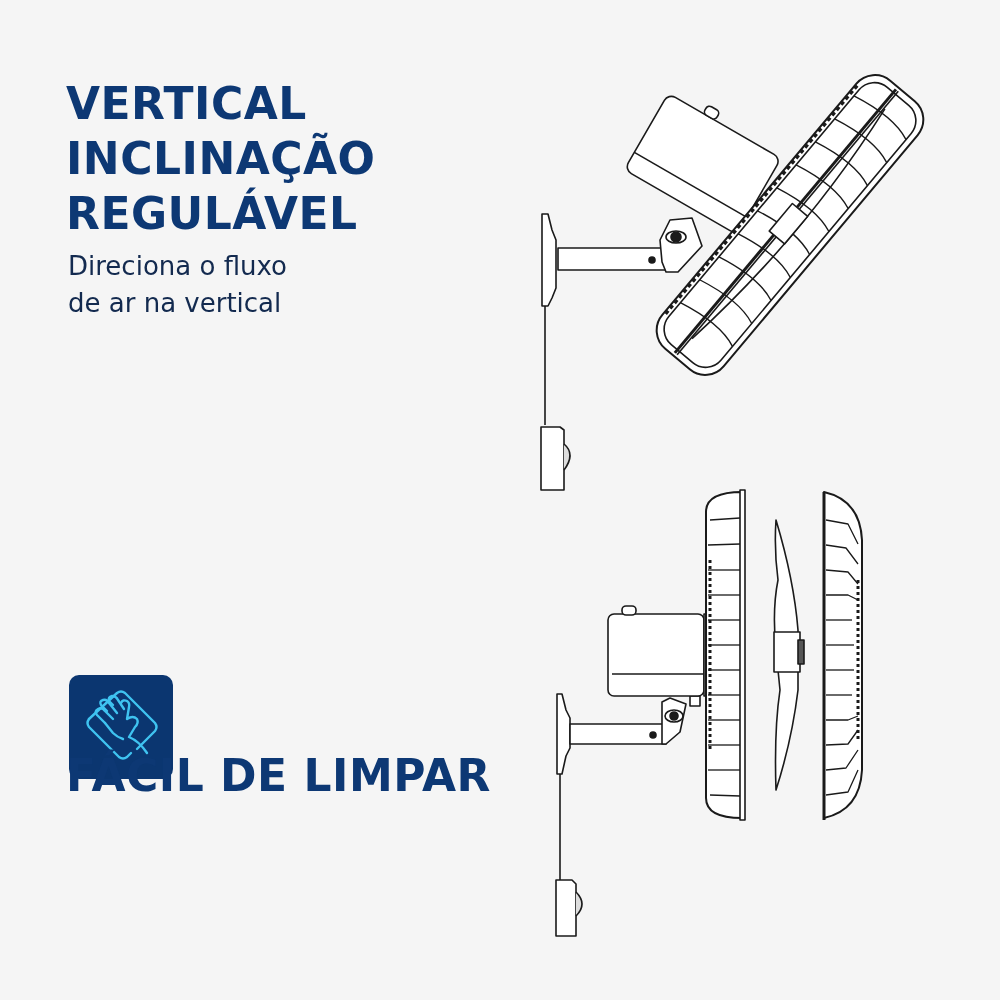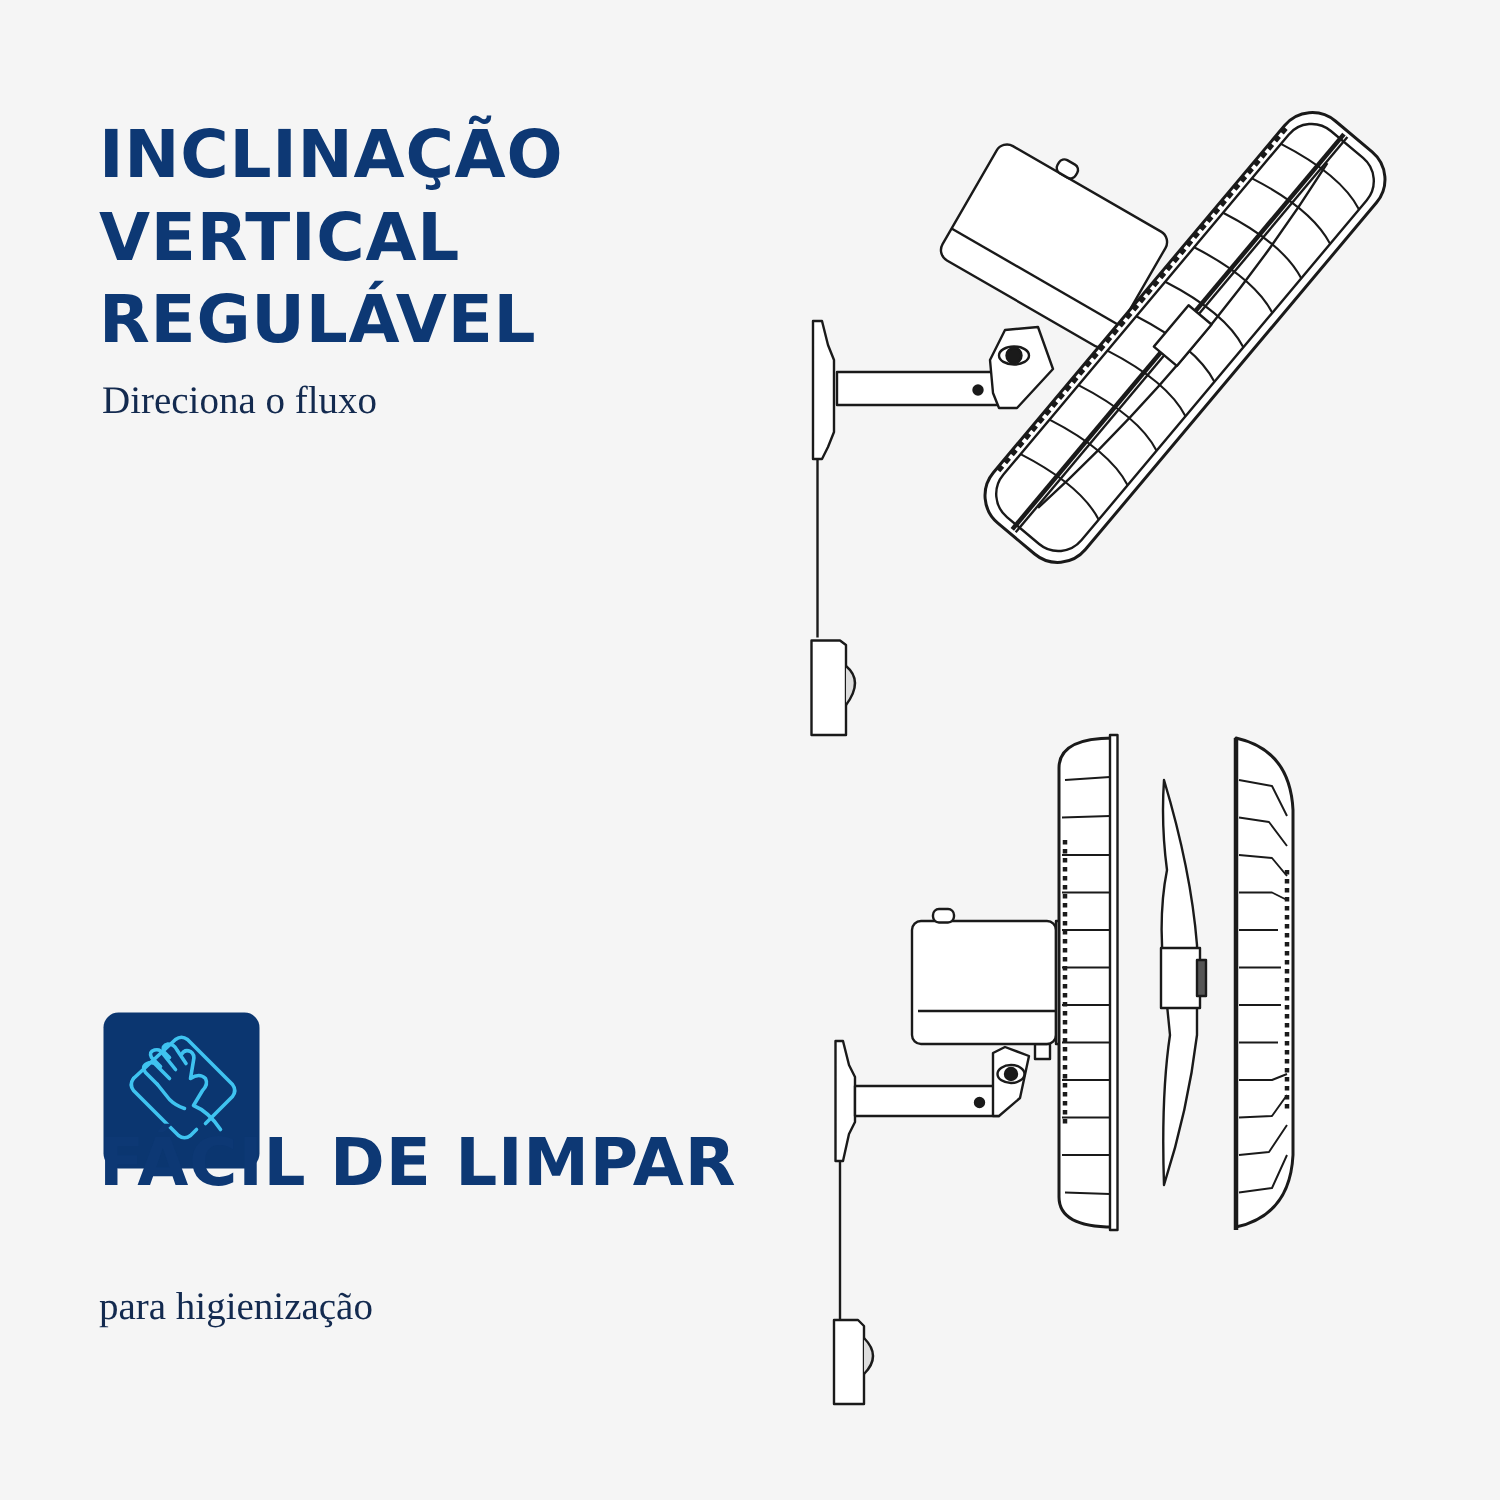--- a/index.html
+++ b/index.html
@@ -1,37 +1,38 @@
 <!DOCTYPE html>
 <html><head>
 <meta charset="utf-8">
 <style>
   html,body{margin:0;padding:0;}
   body{width:1000px;height:1000px;background:#f5f5f5;position:relative;overflow:hidden;font-family:"DejaVu Sans","Liberation Sans",sans-serif;}
   .heading{position:absolute;color:#0d3874;font-weight:bold;letter-spacing:0.5px;margin:0;}
-  .sub{position:absolute;color:#132a4f;margin:0;font-weight:normal;font-family:Liberation Serif, serif;}
+  .sub{position:absolute;color:#132a4f;margin:0;font-weight:normal;}
   .h1{left:66px;top:76px;font-size:44px;line-height:55px;}
   .s1{left:68px;top:248px;font-size:26px;line-height:37px;}
   .h2{left:66px;top:748px;font-size:44px;line-height:55px;}
   .s2{left:66px;top:850px;font-size:26px;line-height:42px;}
   .line{display:block;white-space:nowrap;}
   .icon-box{position:absolute;left:69px;top:675px;width:104px;height:104px;background:#0b3670;border-radius:10px;}
   .icon-box svg{position:absolute;left:0;top:0;}
   .illus{position:absolute;}
 </style>
 </head>
 <body>
 
 <h1 class="heading h1">
+  <span class="line">VERTICAL</span>
   <span class="line">INCLINAÇÃO</span>
-  <span class="line">VERTICAL</span>
   <span class="line">REGULÁVEL</span>
 </h1>
 <p class="sub s1">
   <span class="line">Direciona o fluxo</span>
+  <span class="line">de ar na vertical</span>
 </p>
 
 <svg class="illus" style="left:530px;top:50px" width="400" height="450" viewBox="0 0 400 450" fill="none" stroke="#1a1a1a" stroke-width="1.6" stroke-linejoin="round">
 
   <path d="M12 164 L18 164 L22 180 L26 190 L26 238 L22 248 L18 256 L12 256 Z" fill="#fff"></path>
   <line x1="15" y1="256" x2="15" y2="375"></line>
 
   <rect x="28" y="198" width="110" height="22" fill="#fff"></rect>
   <circle cx="122" cy="210" r="3" fill="#1a1a1a"></circle>
 
@@ -80,21 +81,20 @@
     <path d="M36 48 L28 40 Q25 36 29 34 Q33 32 36 36 L44 44"></path>
     <path d="M38 36 L32 30 Q30 26 34 25 Q38 24 40 28 L48 38"></path>
     <path d="M44 30 L40 26 Q39 22 43 21 Q47 21 49 25 L55 34"></path>
     <path d="M52 28 Q54 24 58 26 Q61 28 60 32 L58 44 Q64 40 68 44 Q70 48 66 52 L60 62 Q70 66 78 78"></path>
     <path d="M36 48 L44 58 Q48 62 54 64"></path>
   </svg>
 </div>
 
 <h2 class="heading h2">FÁCIL DE LIMPAR</h2>
 <p class="sub s2">
-  <span class="line">para higienização</span>
 </p>
 
 <svg class="illus" style="left:530px;top:480px" width="350" height="470" viewBox="0 0 350 470" fill="none" stroke="#1a1a1a" stroke-width="1.6" stroke-linejoin="round">
 
   <path d="M27 214 L32 214 L36 230 L40 238 L40 268 L36 276 L32 294 L27 294 Z" fill="#fff"></path>
   <line x1="30" y1="294" x2="30" y2="400"></line>
 
   <rect x="40" y="244" width="96" height="20" fill="#fff"></rect>
   <circle cx="123" cy="255" r="3" fill="#1a1a1a"></circle>
 

